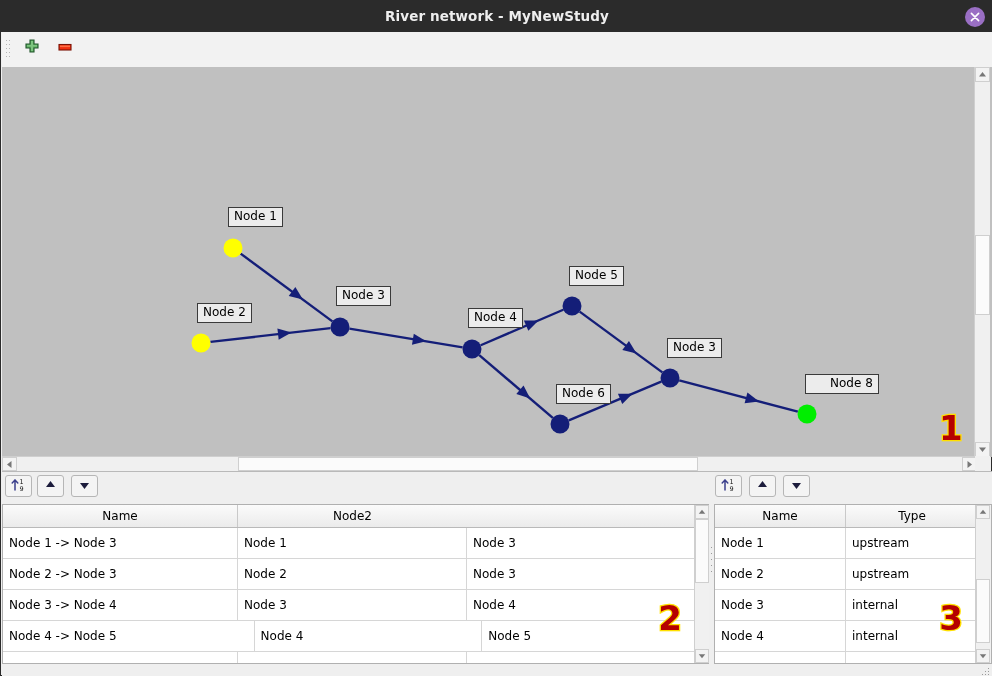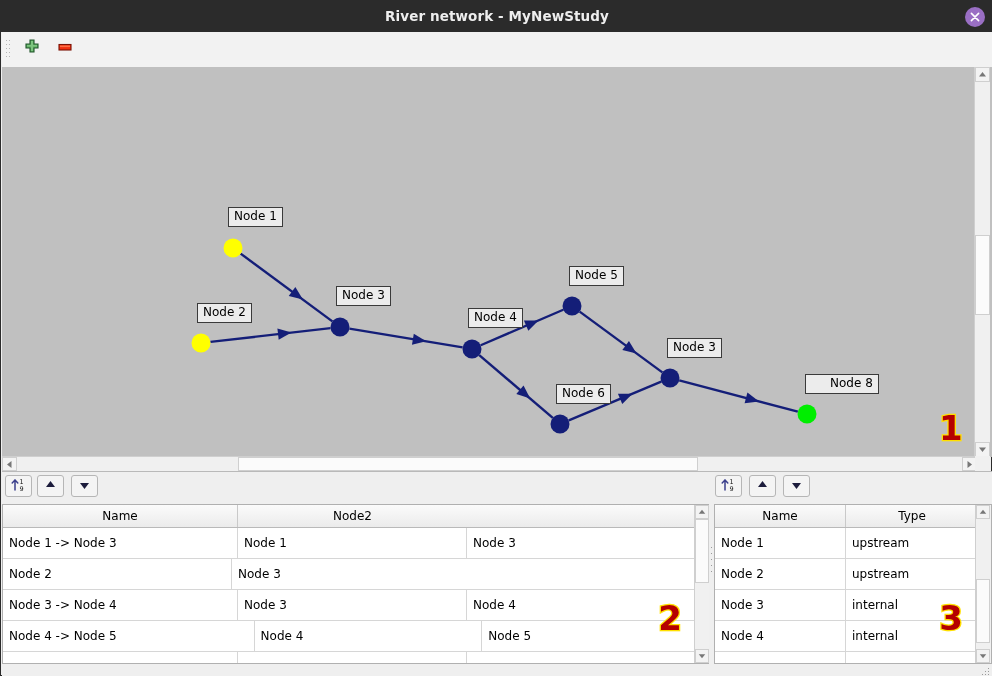--- a/index.html
+++ b/index.html
@@ -234,20 +234,21 @@
           <div class="th" style="width: 235px;">Name</div>
           <div class="th" style="width: 229px;">Node2</div>
         </div>
       <div id="links-tbody">
           <div class="trow">
             <div class="td" style="width: 235px;">Node 1 -&gt; Node 3</div>
             <div class="td" style="width: 229px;">Node 1</div>
             <div class="td" style="width: 229px;">Node 3</div>
           </div>
           <div class="trow">
+            <div class="td" style="width: 235px;">Node 2 -&gt; Node 3</div>
             <div class="td" style="width: 229px;">Node 2</div>
             <div class="td" style="width: 229px;">Node 3</div>
           </div>
           <div class="trow">
             <div class="td" style="width: 235px;">Node 3 -&gt; Node 4</div>
             <div class="td" style="width: 229px;">Node 3</div>
             <div class="td" style="width: 229px;">Node 4</div>
           </div>
           <div class="trow">
             <div class="td" style="width: 253px;">Node 4 -&gt; Node 5</div>

